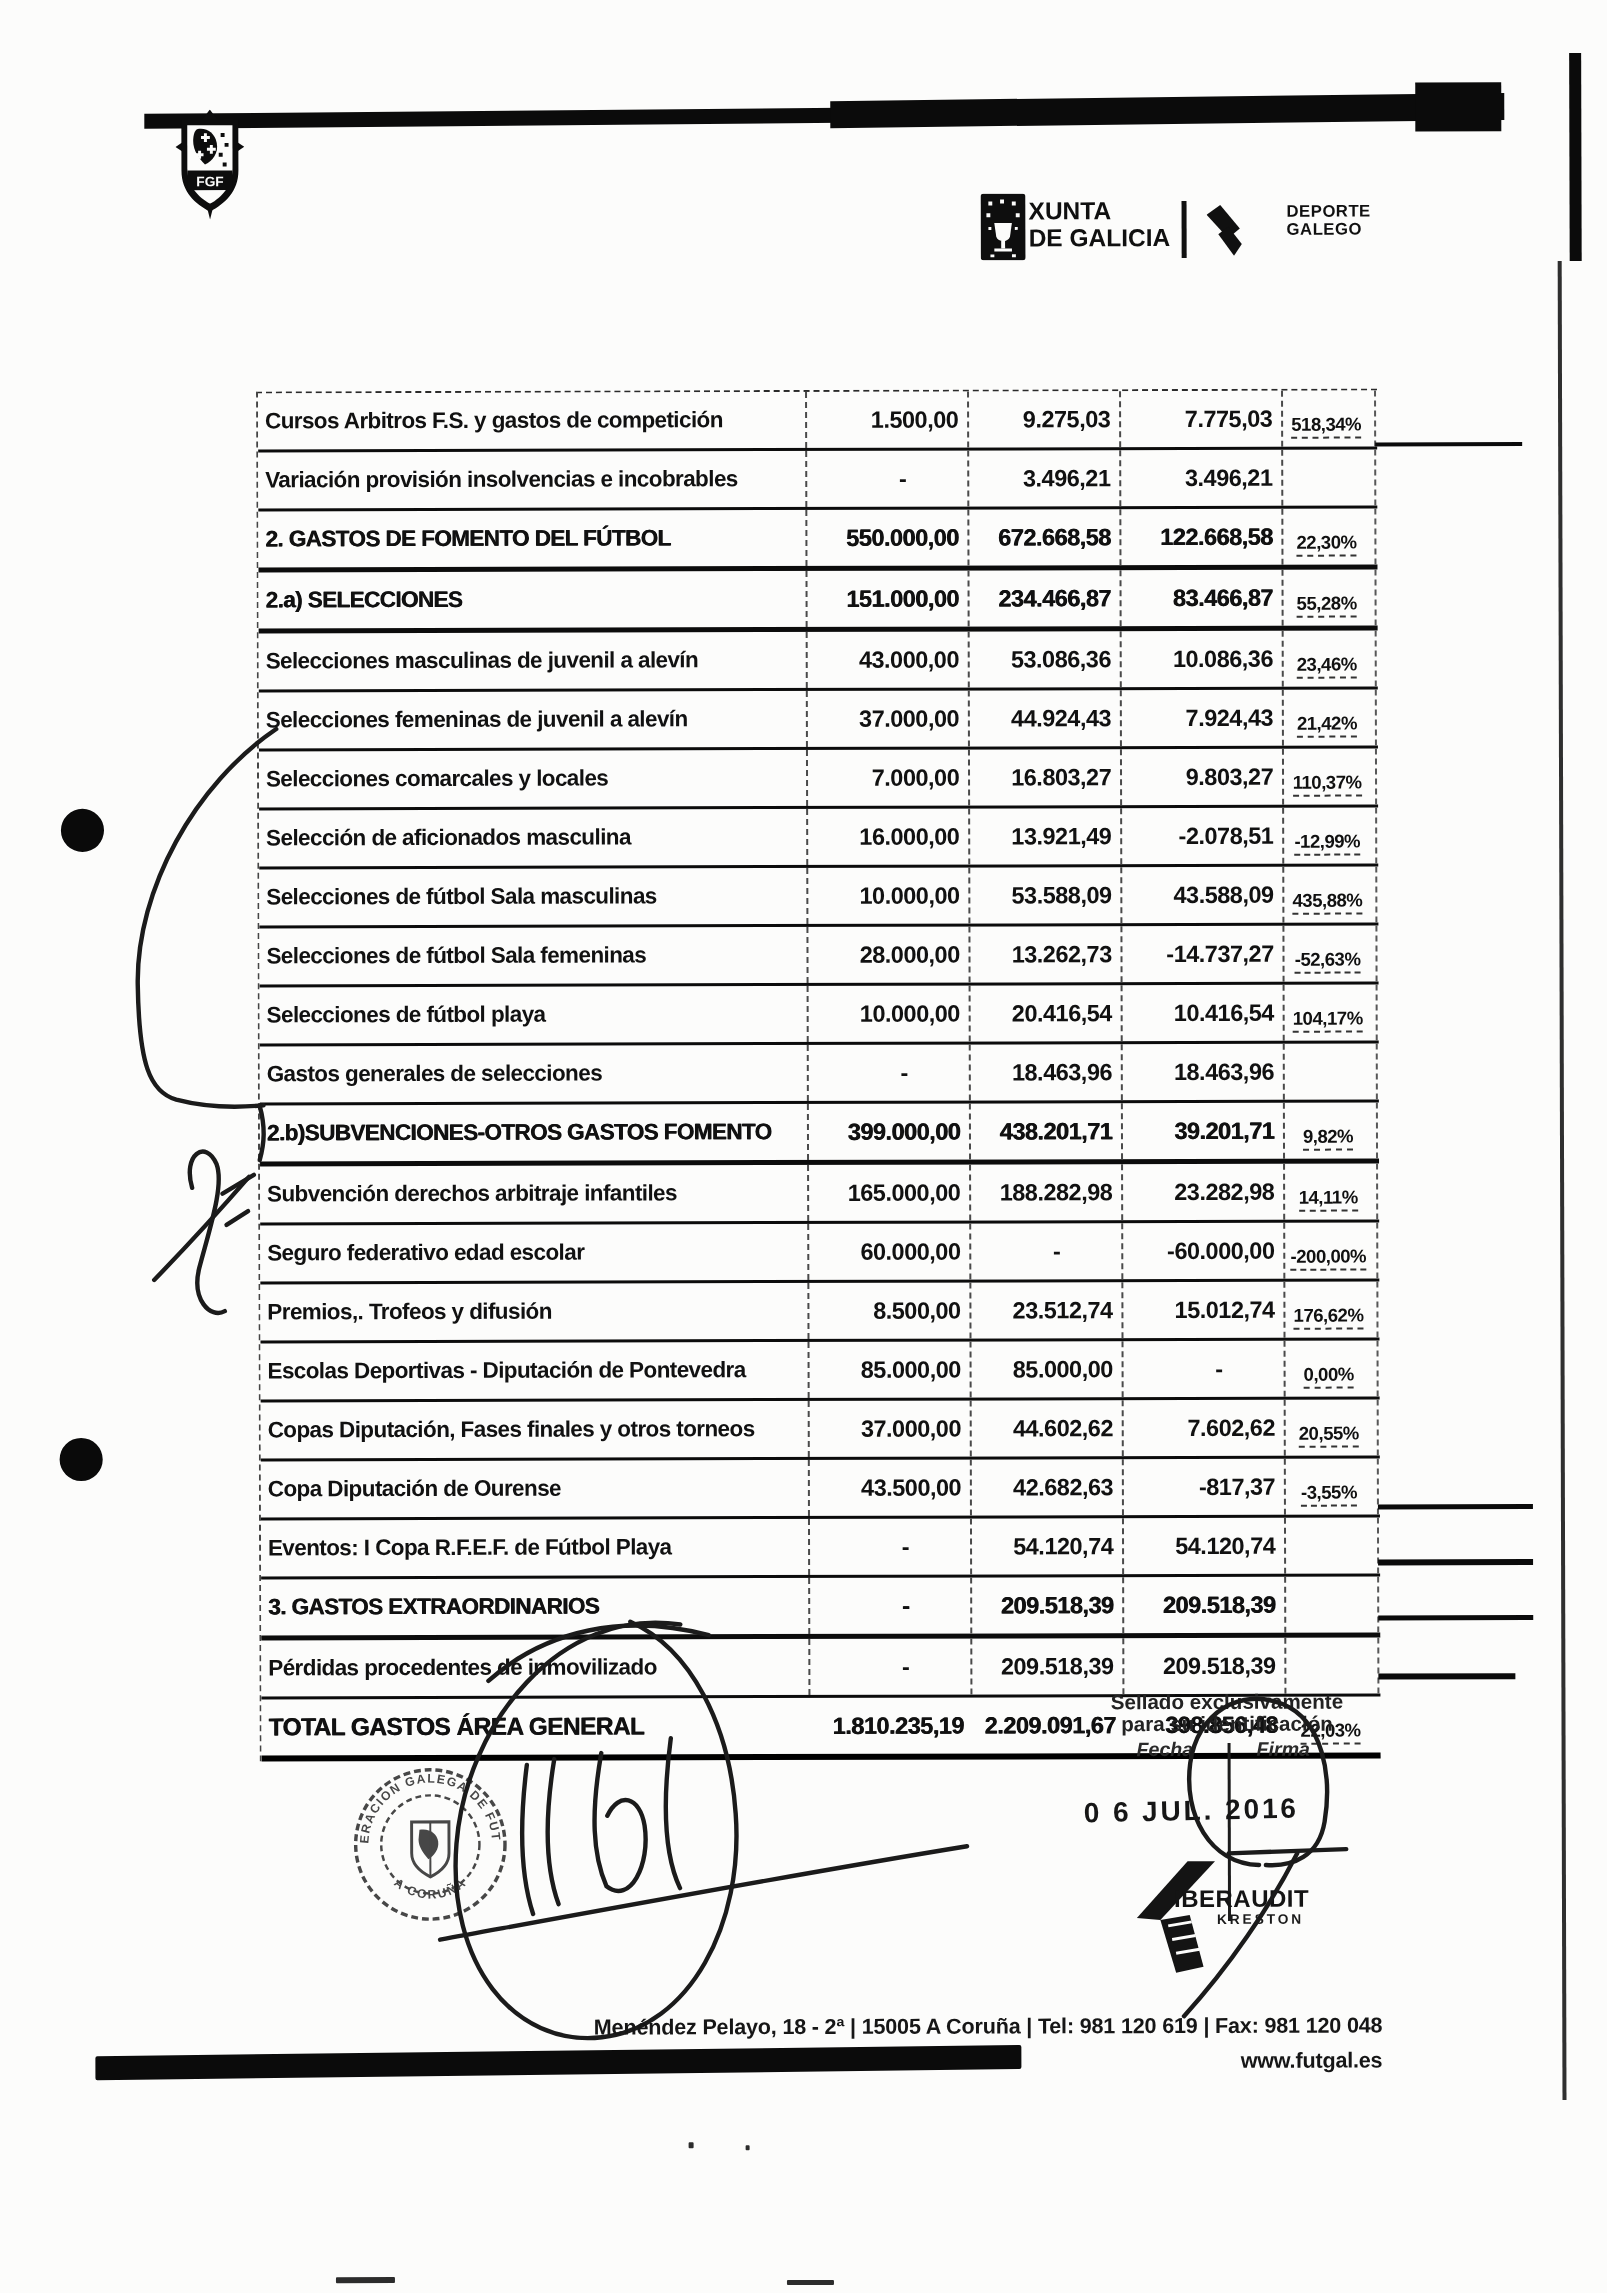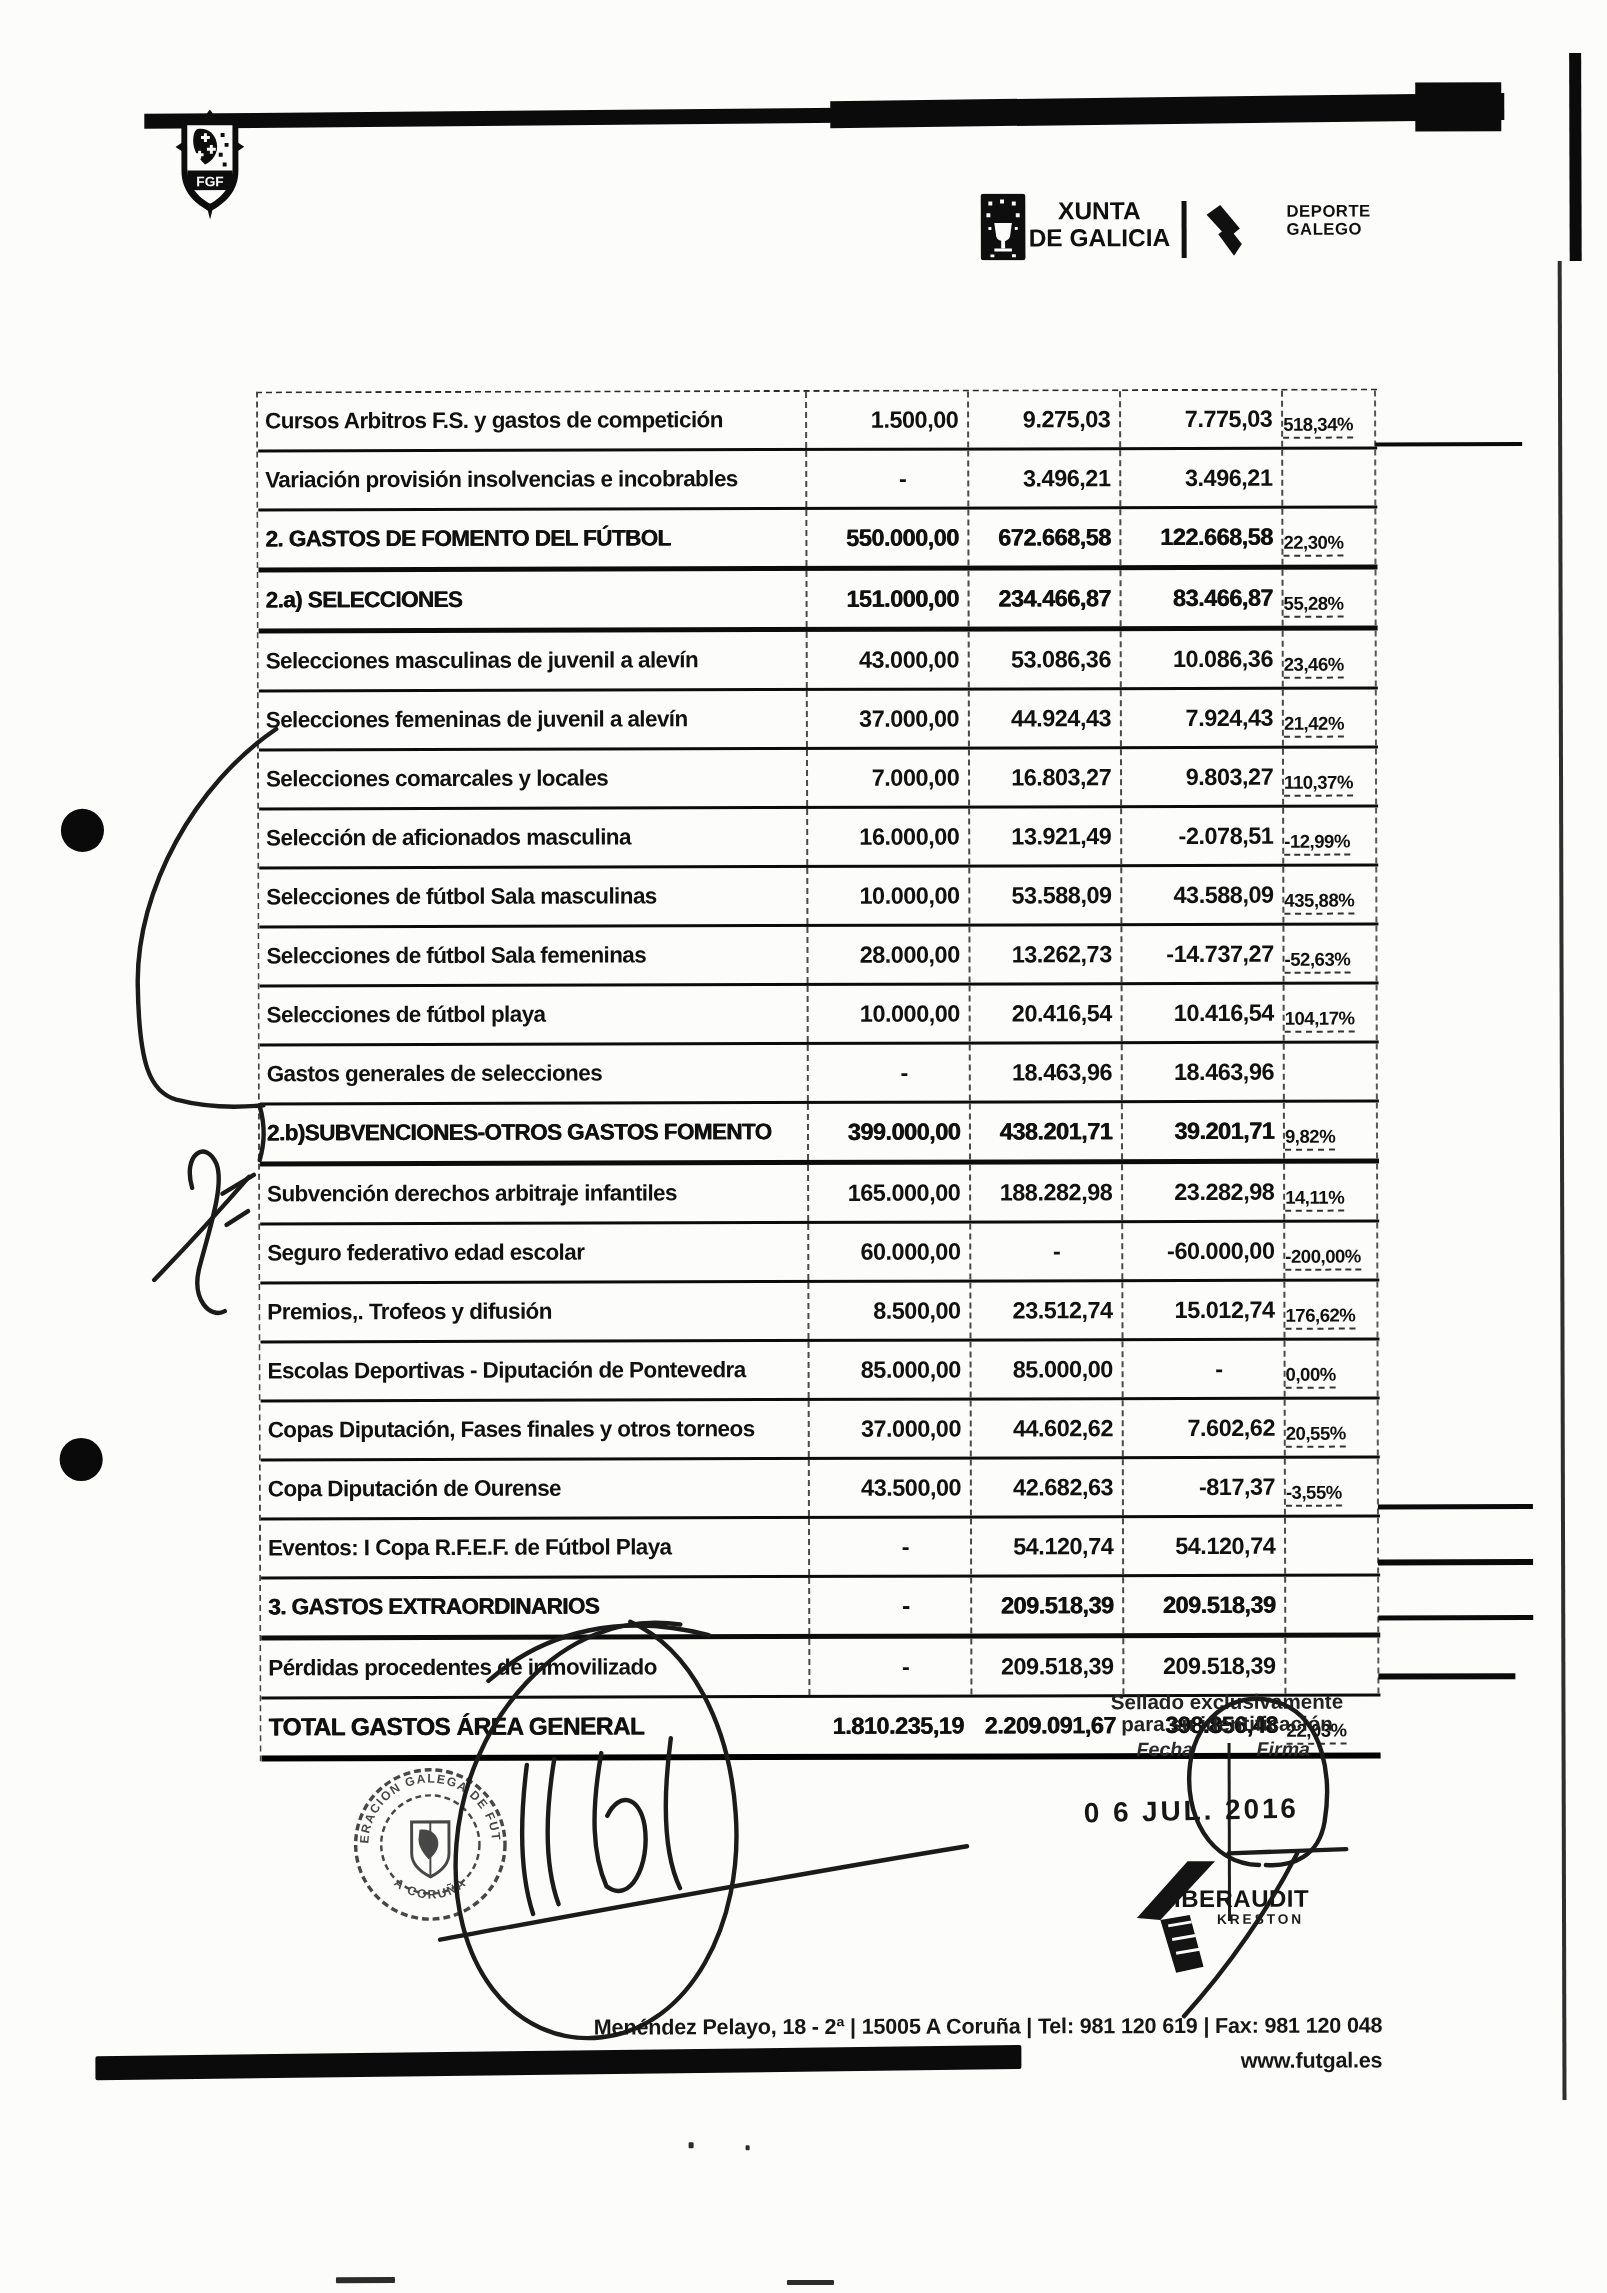--- a/index.html
+++ b/index.html
@@ -13,37 +13,37 @@
   .top-c{left:1418px;top:84px;width:86px;height:49px;}
   .edge-a{left:1572px;top:55px;width:11.8px;height:208px;}
   .edge-b{left:1560px;top:263px;width:3.9px;height:1839px;opacity:.85;}
   .bot-a{left:93px;top:2050px;width:926px;height:23.5px;transform:skewY(-0.55deg);border-radius:2px;}
   .speck{position:absolute;background:#2c2c2c;border-radius:1px;}
   
   .org-text{position:absolute;left:253px;top:129px;font-weight:800;font-size:26.5px;
             letter-spacing:-0.5px;line-height:29px;color:#0d0d0d;}
   .gov{position:absolute;left:983px;top:194px;}
   .xunta-text{position:absolute;left:1031px;top:199px;font-weight:800;font-size:24.5px;
-              line-height:26.5px;letter-spacing:0px;color:#101010;text-align:center;}
+              line-height:26.5px;letter-spacing:0px;color:#101010;}
   .gov-divider{position:absolute;left:1184px;top:202px;width:4.9px;height:57px;background:#111;}
   .deporte-text{position:absolute;left:1257px;top:204px;font-weight:800;font-size:16.7px;
                 line-height:17.6px;letter-spacing:0.5px;color:#101010;margin-left:32px;}
   
   #tablewrap{position:absolute;left:258px;top:390px;width:1119px;
              border-left:2px dashed #454545;border-top:2.9px dashed #2a2a2a;}
   .row{display:flex;height:56px;border-bottom:3.9px solid #0c0c0c;}
   .row.bold{border-bottom-width:5.9px;}
   .row.total{border-bottom:6.9px solid #000;}
   .cell{display:flex;align-items:center;box-sizing:border-box;}
   .c-desc{width:549px;padding-left:6.9px;border-right:2px dashed #4a4a4a;
           font-size:22.5px;font-weight:700;letter-spacing:-0.6px;white-space:nowrap;overflow:visible;}
   .c-num{justify-content:flex-end;padding-right:8.8px;font-size:23.5px;font-weight:700;
          letter-spacing:-0.5px;border-right:2px dashed #4a4a4a;}
   .c1{width:162px;} .c2{width:152px;} .c3{width:162px;}
-  .c-pct{width:93px;justify-content:flex-start;padding-right:4.9px;padding-top:15.7px;
+  .c-pct{width:93px;justify-content:center;padding-right:4.9px;padding-top:15.7px;
          border-right:2px dashed #575757;font-size:18.6px;font-weight:700;letter-spacing:-0.5px;}
   .pct-inner{border-bottom:2px dashed #333;padding-bottom:1px;}
   .c-num.dash{padding-right:61px;}
   .row.bold .c-desc,.row.bold .c-num{font-weight:800;text-shadow:0.6px 0 0 currentColor;}
   .row.total .cell{border-right:none;}
   .row.total .c-desc{font-size:24.5px;}
   .rule-ext{position:absolute;background:#0b0b0b;}
   
   .stampbox{position:absolute;left:1059px;top:1692px;width:333px;color:#222;}
   .stamp-line{text-align:center;font-weight:700;font-size:20.6px;line-height:21.6px;}

